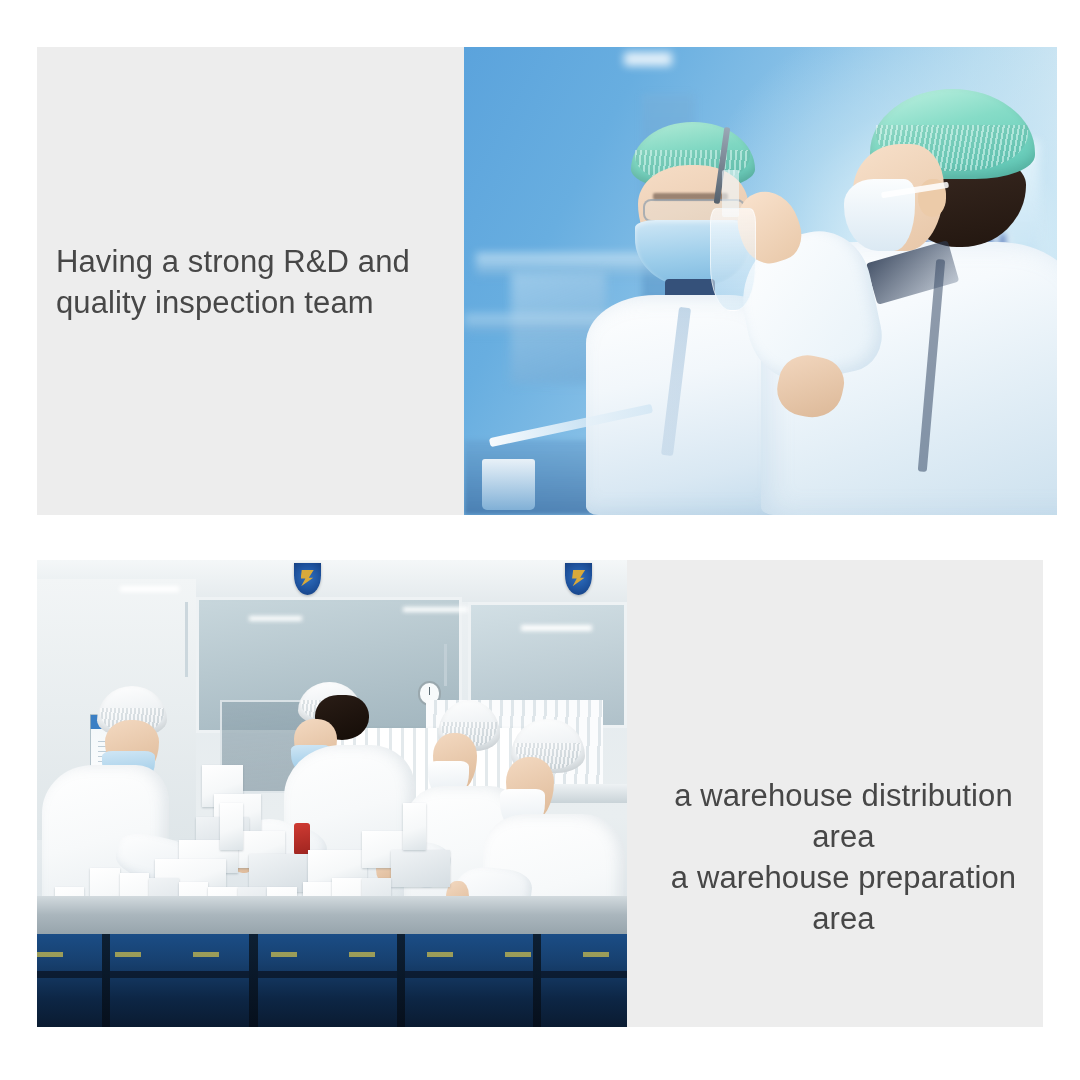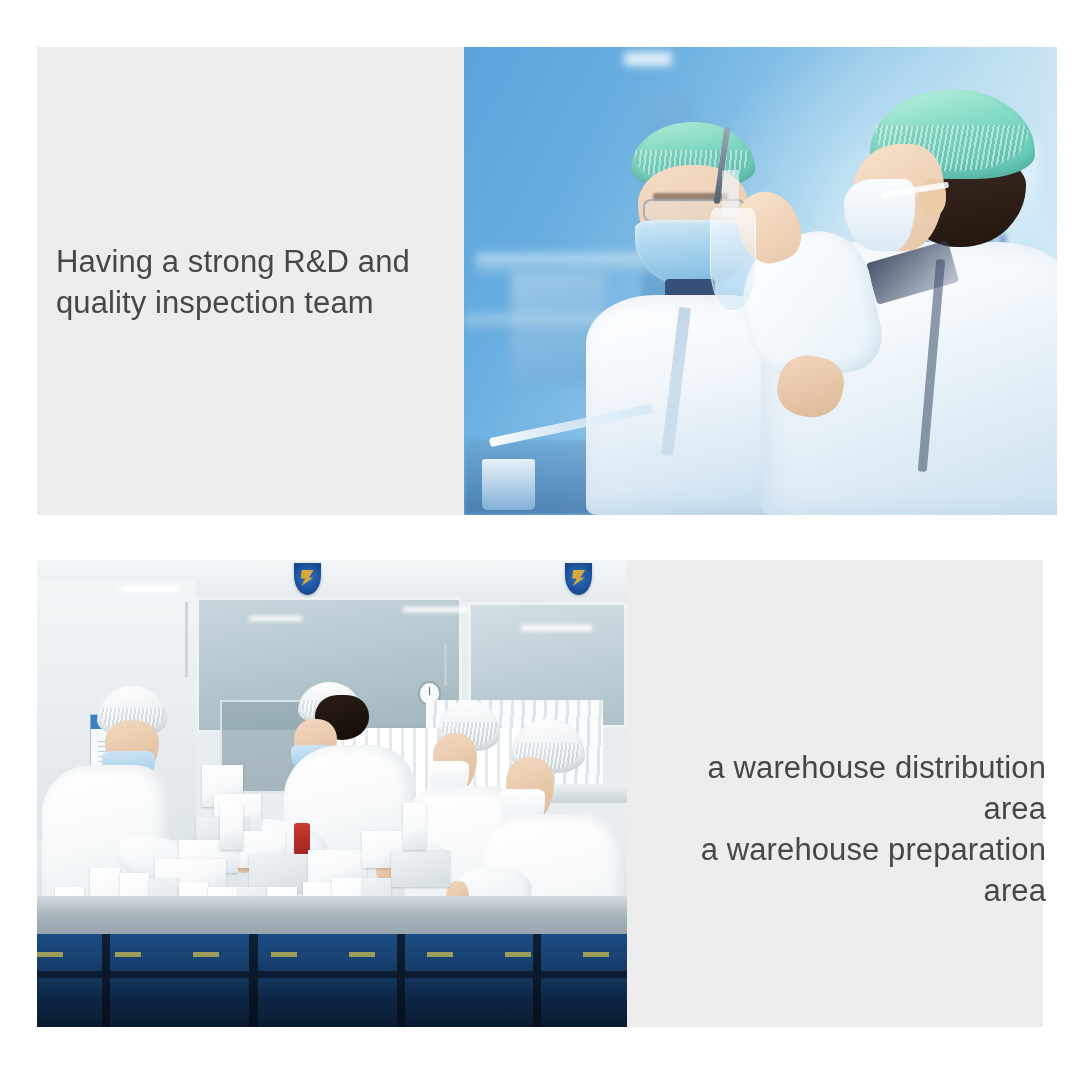--- a/index.html
+++ b/index.html
@@ -40,23 +40,23 @@
     white-space:pre-line;
   }
   .caption-top {
     left:56px;
     top:242px;
     width:400px;
     text-align:left;
   }
   .caption-bottom {
     left:641px;
-    top:748px;
+    top:776px;
     width:405px;
-    text-align:right;
+    text-align:center;
   }
 
   
   .photo {
     position:absolute;
     overflow:hidden;
   }
   .photo-top    { left:464px; top:47px;  width:593px; height:468px; }
   .photo-bottom { left:37px;  top:560px; width:590px; height:467px; }
 

